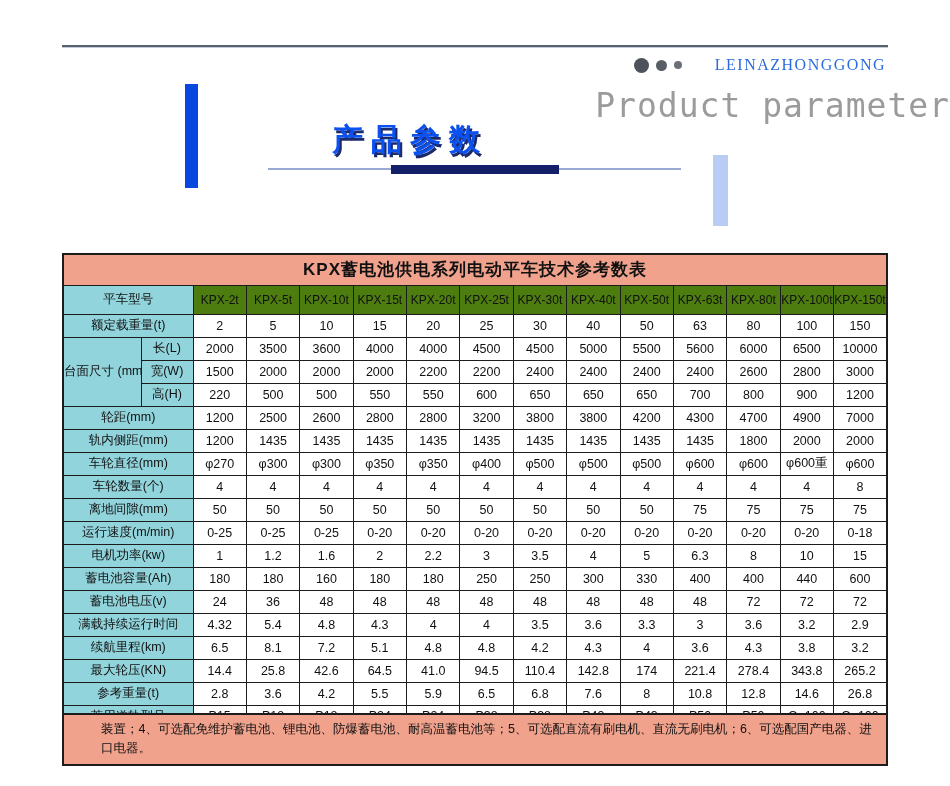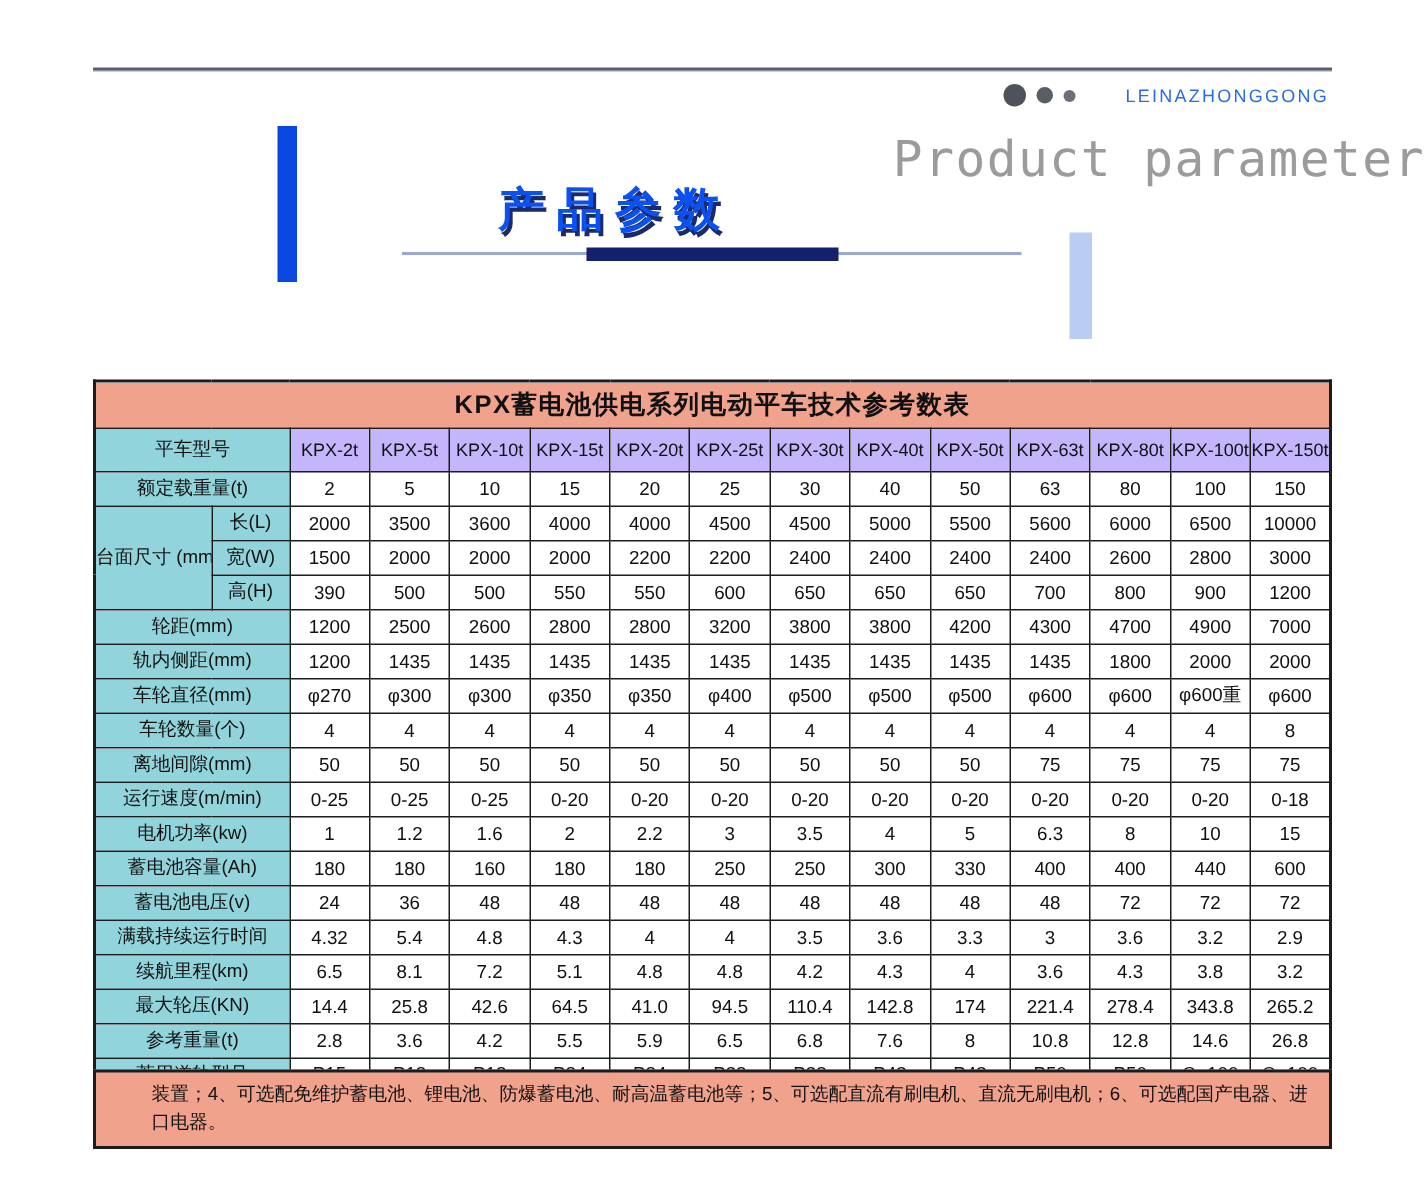--- a/index.html
+++ b/index.html
@@ -6,21 +6,21 @@
   .page{position:relative;width:950px;height:786px;background:#ffffff;overflow:hidden;
         font-family:"Liberation Sans",sans-serif;color:#111;}
 
   .top-divider{position:absolute;left:62px;top:45px;width:826px;height:2px;background:#58606f;border-bottom:1px solid #c8ccd4;}
 
   .brand{position:absolute;top:56px;right:64px;display:flex;align-items:center;}
   .dot{border-radius:50%;background:#4d525b;margin-right:7px;}
   .d1{width:15px;height:15px;}
   .d2{width:11px;height:11px;background:#585d66;}
   .d3{width:8px;height:8px;background:#6b7078;}
-  .brand-name{margin-left:26px;font-family:Liberation Sans, sans-serif;font-size:12px;
+  .brand-name{margin-left:26px;font-family:Liberation Serif, serif;font-size:16px;
               color:#2b6be0;letter-spacing:1.5px;}
 
   .left-bar{position:absolute;left:185px;top:84px;width:13px;height:104px;background:#0847e0;}
   .right-bar{position:absolute;left:713px;top:155px;width:15px;height:71px;background:#b9cdf4;}
 
   .title-en{position:absolute;left:0;top:86px;width:950px;text-align:right;
             font-family:"DejaVu Sans Mono",monospace;font-size:33px;color:#9b9b9b;letter-spacing:1px;}
   .title-cn{position:absolute;left:0;top:119px;width:820px;text-align:center;
             font-size:31px;font-weight:bold;color:#0b51f0;letter-spacing:8px;
             text-shadow:2px 3px 0 #1c2a6a;}
@@ -29,21 +29,21 @@
 
   table.spec{position:absolute;left:62px;top:253px;width:826px;border-collapse:collapse;
              table-layout:fixed;font-size:12.5px;border:2px solid #1c1c1c;}
   table.spec td{border:1px solid #1c1c1c;text-align:center;vertical-align:middle;
                 padding:0;overflow:hidden;white-space:nowrap;}
   tr.title-row{height:31px;margin-left:35px;}
   td.t-title{background:#f0a28d;font-size:17px;font-weight:bold;letter-spacing:1px;}
   tr.hdr-row{height:29px;}
   tr.data-row{height:23px;}
   td.lbl{background:#92d4dc;}
-  td.model{background:#c4b5fd;font-size:12px;}
+  td.model{background:#4d7c0f;font-size:12px;}
   td.group-lbl{white-space:pre-line;line-height:1.3;}
   td.val{background:#ffffff;font-size:12.5px;}
 
   .note{position:absolute;left:62px;top:713px;width:826px;box-sizing:border-box;
         background:#f0a28d;border:2px solid #1c1c1c;padding:5px 8px 6px 10px;
         font-size:12.5px;line-height:1.5;color:#111;}
   .note-line2{padding-left:27px;}
 </style>
 </head>
 <body>
@@ -139,21 +139,21 @@
           <td class="val">2400</td>
           <td class="val">2400</td>
           <td class="val">2400</td>
           <td class="val">2400</td>
           <td class="val">2600</td>
           <td class="val">2800</td>
           <td class="val">3000</td>
         </tr>
         <tr class="data-row">
           <td class="lbl">高(H)</td>
-          <td class="val">390</td>
+          <td class="val">220</td>
           <td class="val">500</td>
           <td class="val">500</td>
           <td class="val">550</td>
           <td class="val">550</td>
           <td class="val">600</td>
           <td class="val">650</td>
           <td class="val">650</td>
           <td class="val">650</td>
           <td class="val">700</td>
           <td class="val">800</td>

